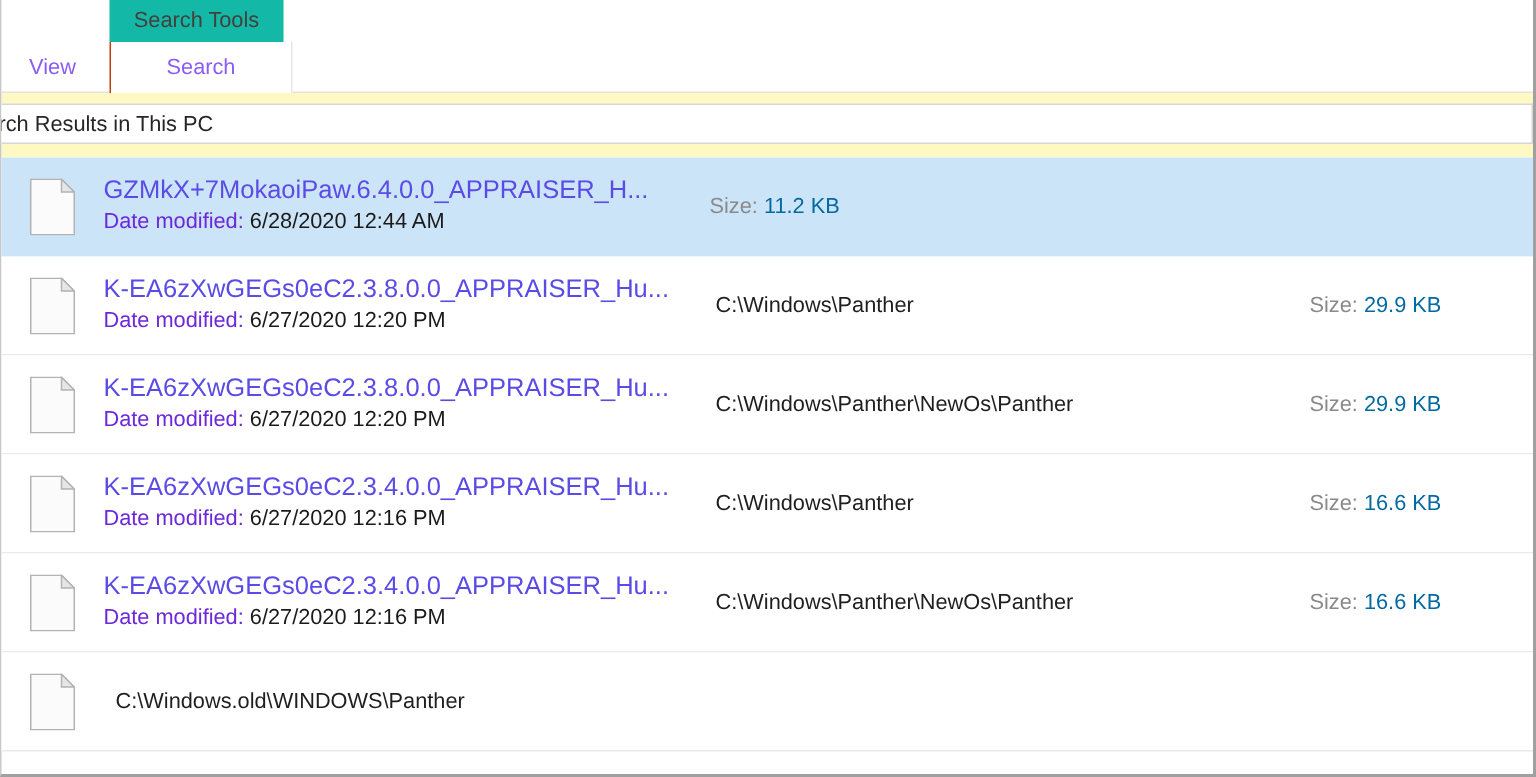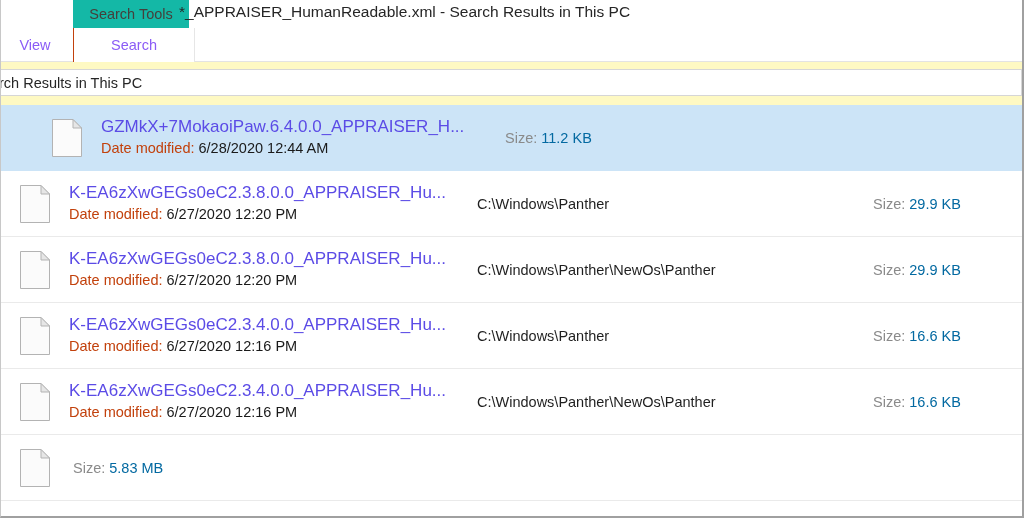--- a/index.html
+++ b/index.html
@@ -110,21 +110,21 @@
     display: flex;
     align-items: center;
     border-bottom: 1px solid #eaeaea;
     background: #ffffff;
     cursor: default;
   }
   .file-row.selected {
     background: #cce4f7;
     border-bottom: 1px solid #cce4f7;
   }
-  .file-row.first { border-top: none; padding-left: 32px; }
+  .file-row.first { border-top: none; }
 
   .file-icon-cell {
     width: 68px;
     flex: 0 0 68px;
     display: flex;
     align-items: center;
     justify-content: center;
   }
   .doc-icon {
     position: relative;
@@ -146,21 +146,21 @@
     color: #5b4be6;
     white-space: nowrap;
     overflow: hidden;
     line-height: 1.1;
   }
   .file-meta {
     font-size: 14.5px;
     white-space: nowrap;
     line-height: 1.1;
   }
-  .meta-label { color: #c2410c; }
+  .meta-label { color: #6d28d9; }
   .meta-value { color: #1a1a1a; }
 
   .path-cell {
     flex: 0 0 400px;
     width: 400px;
     font-size: 14.5px;
     color: #1f1f1f;
     white-space: nowrap;
     overflow: hidden;
     padding-left: 8px;
@@ -175,21 +175,20 @@
   .size-label { color: #8a8a8a; margin-top: 24px; }
   .size-value { color: #0369a1; }
 </style>
 </head>
 <body>
 
 <div id="window">
 
   <div id="titlebar">
     <div id="contextual-tab-label">Search Tools</div>
-    <div id="window-title">*_APPRAISER_HumanReadable.xml - Search Results in This PC</div>
   </div>
 
   <div id="tabstrip">
     <div id="tab-view" class="ribbon-tab">View</div>
     <div id="tab-search" class="ribbon-tab">Search</div>
   </div>
 
   <div id="addressbar-zone">
     <div id="addressbar">
       <span id="addressbar-text">rch Results in This PC</span>
@@ -278,17 +277,17 @@
       </div>
       <div class="file-row">
         <div class="file-icon-cell">
           <span class="doc-icon">
             <svg width="30" height="38" viewBox="0 0 30 38">
               <path d="M0.5 0.5 H21 L29.5 9 V37.5 H0.5 Z" fill="#fbfbfb" stroke="#b3b3b3" stroke-width="1"></path>
               <path d="M21 0.5 L29.5 9 H21 Z" fill="#e6e6e6" stroke="#b3b3b3" stroke-width="1"></path>
             </svg>
           </span>
         </div>
-        <div class="size-cell"><span class="size-label">Size:</span> <span class="size-value">5.83 MB</span></div>
+        <div class="path-cell">C:\Windows.old\WINDOWS\Panther</div>
       </div>
     </div>
 
 </div>
 
 </body></html>

